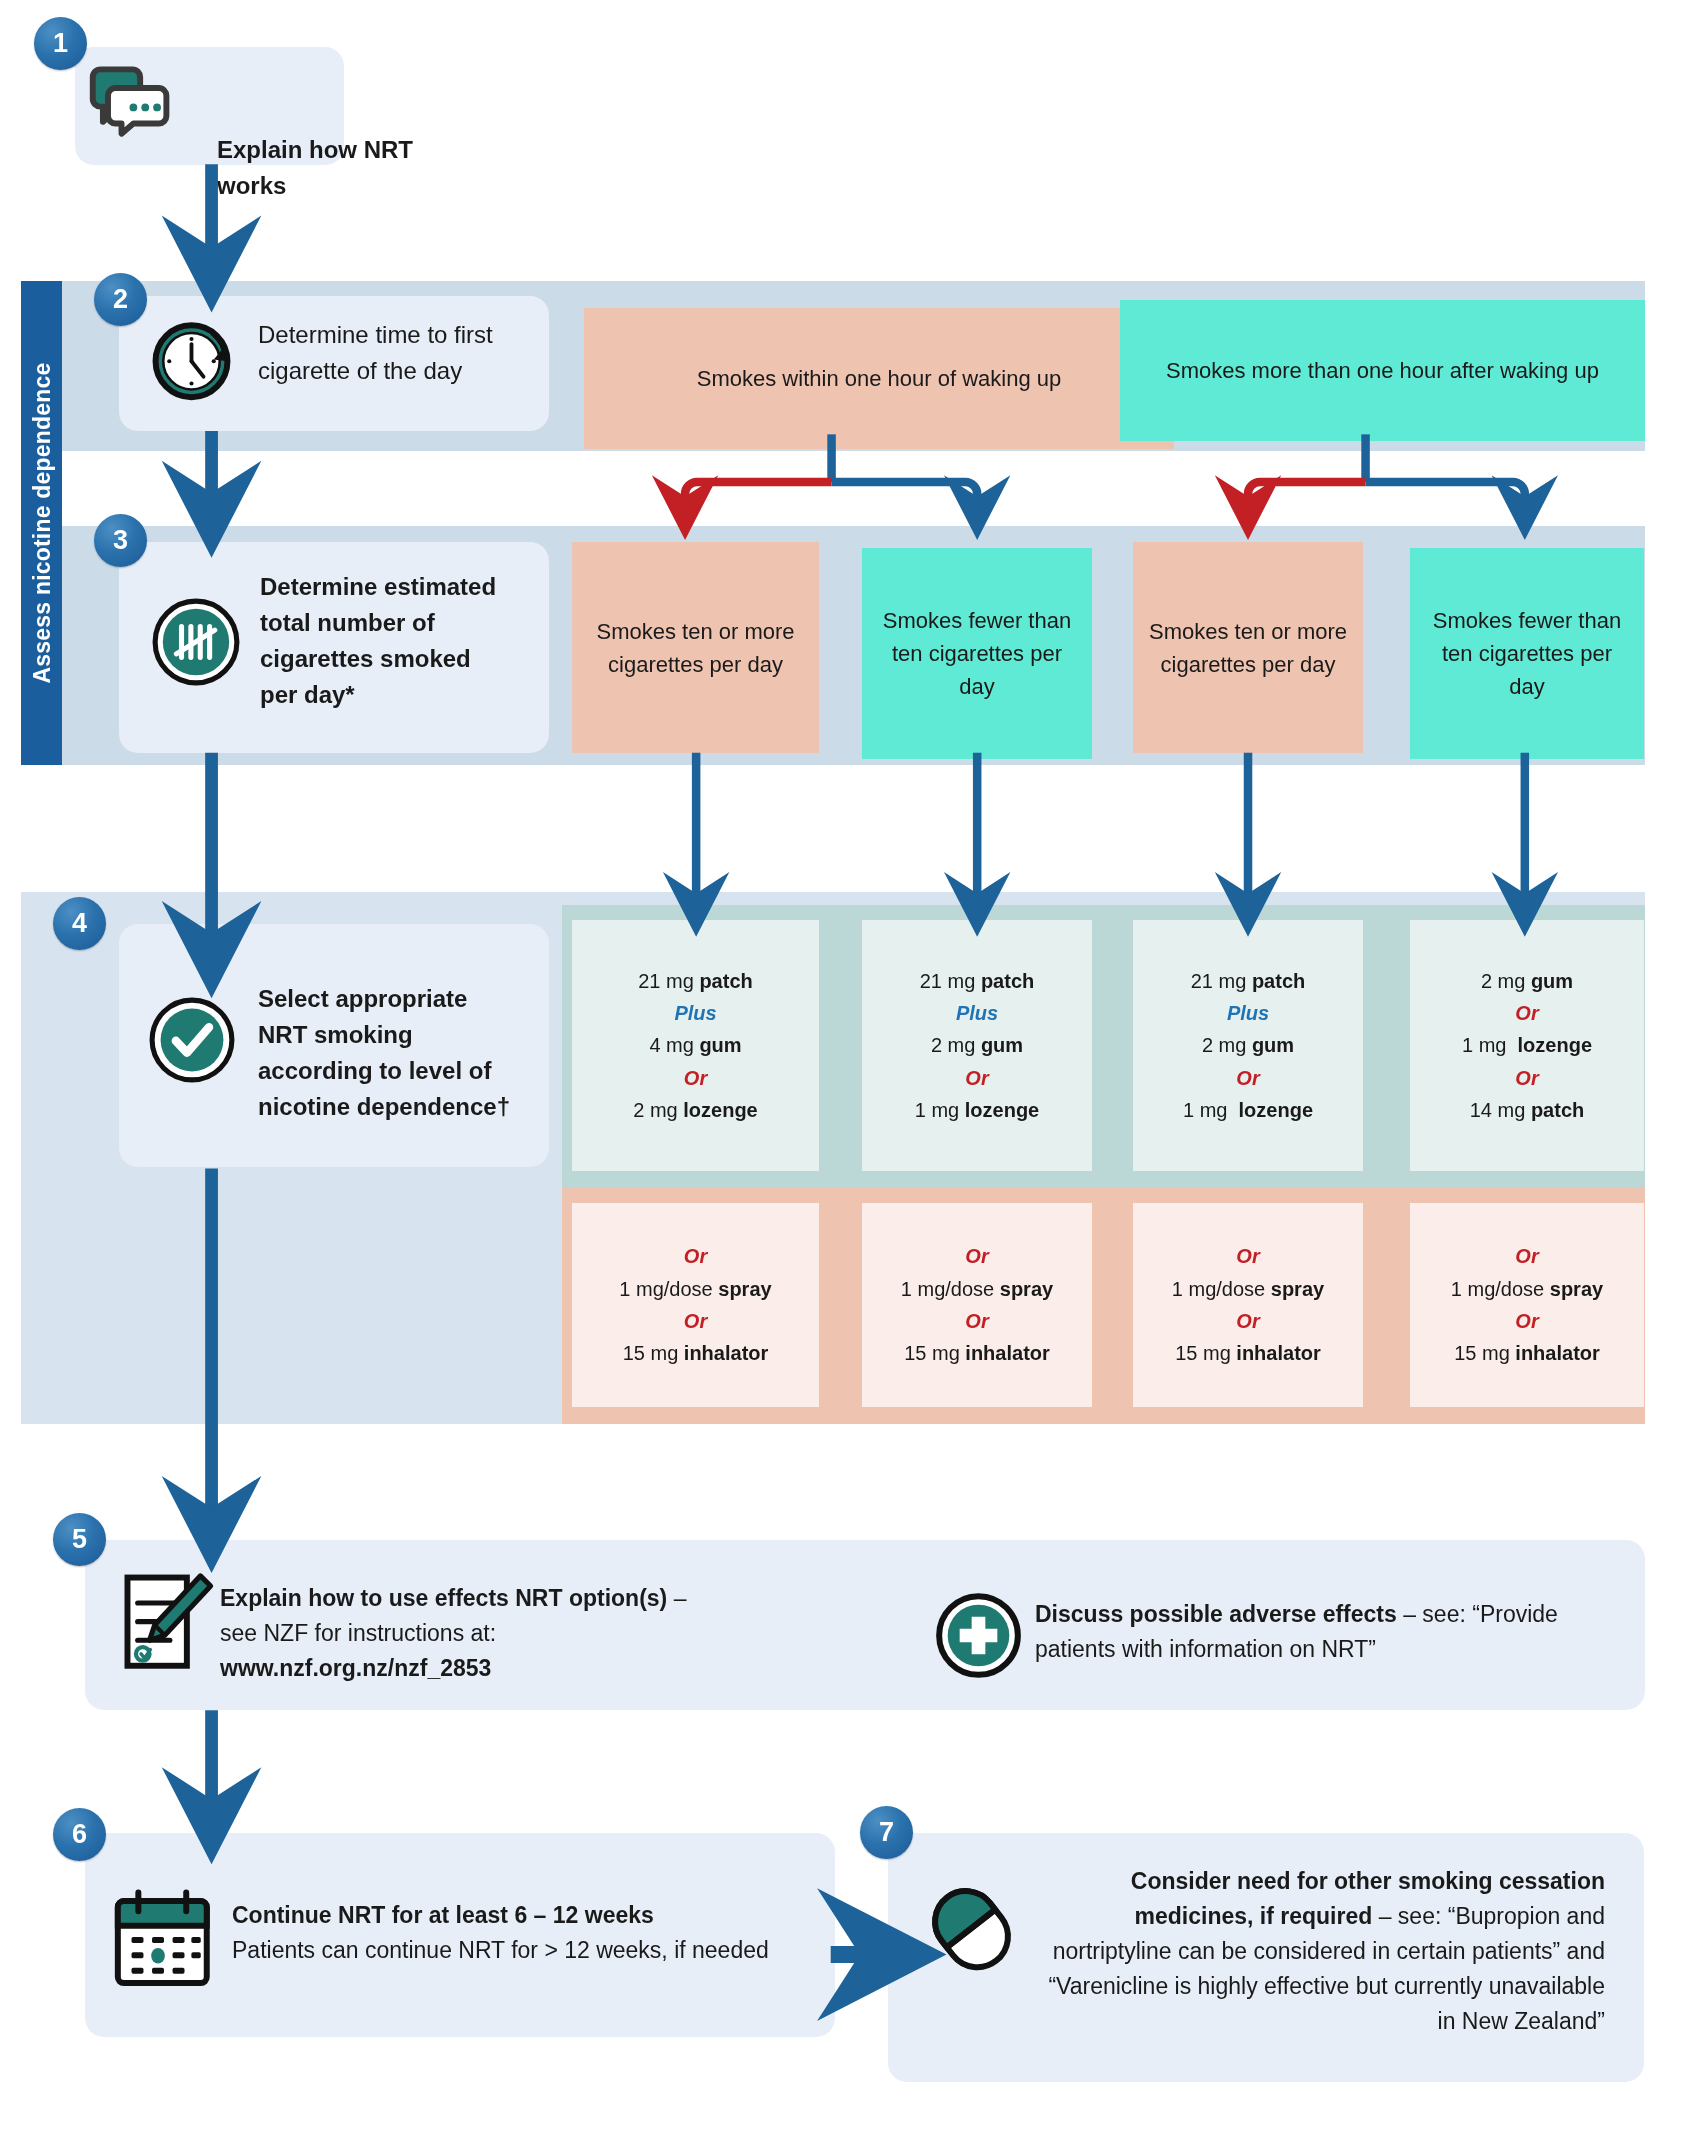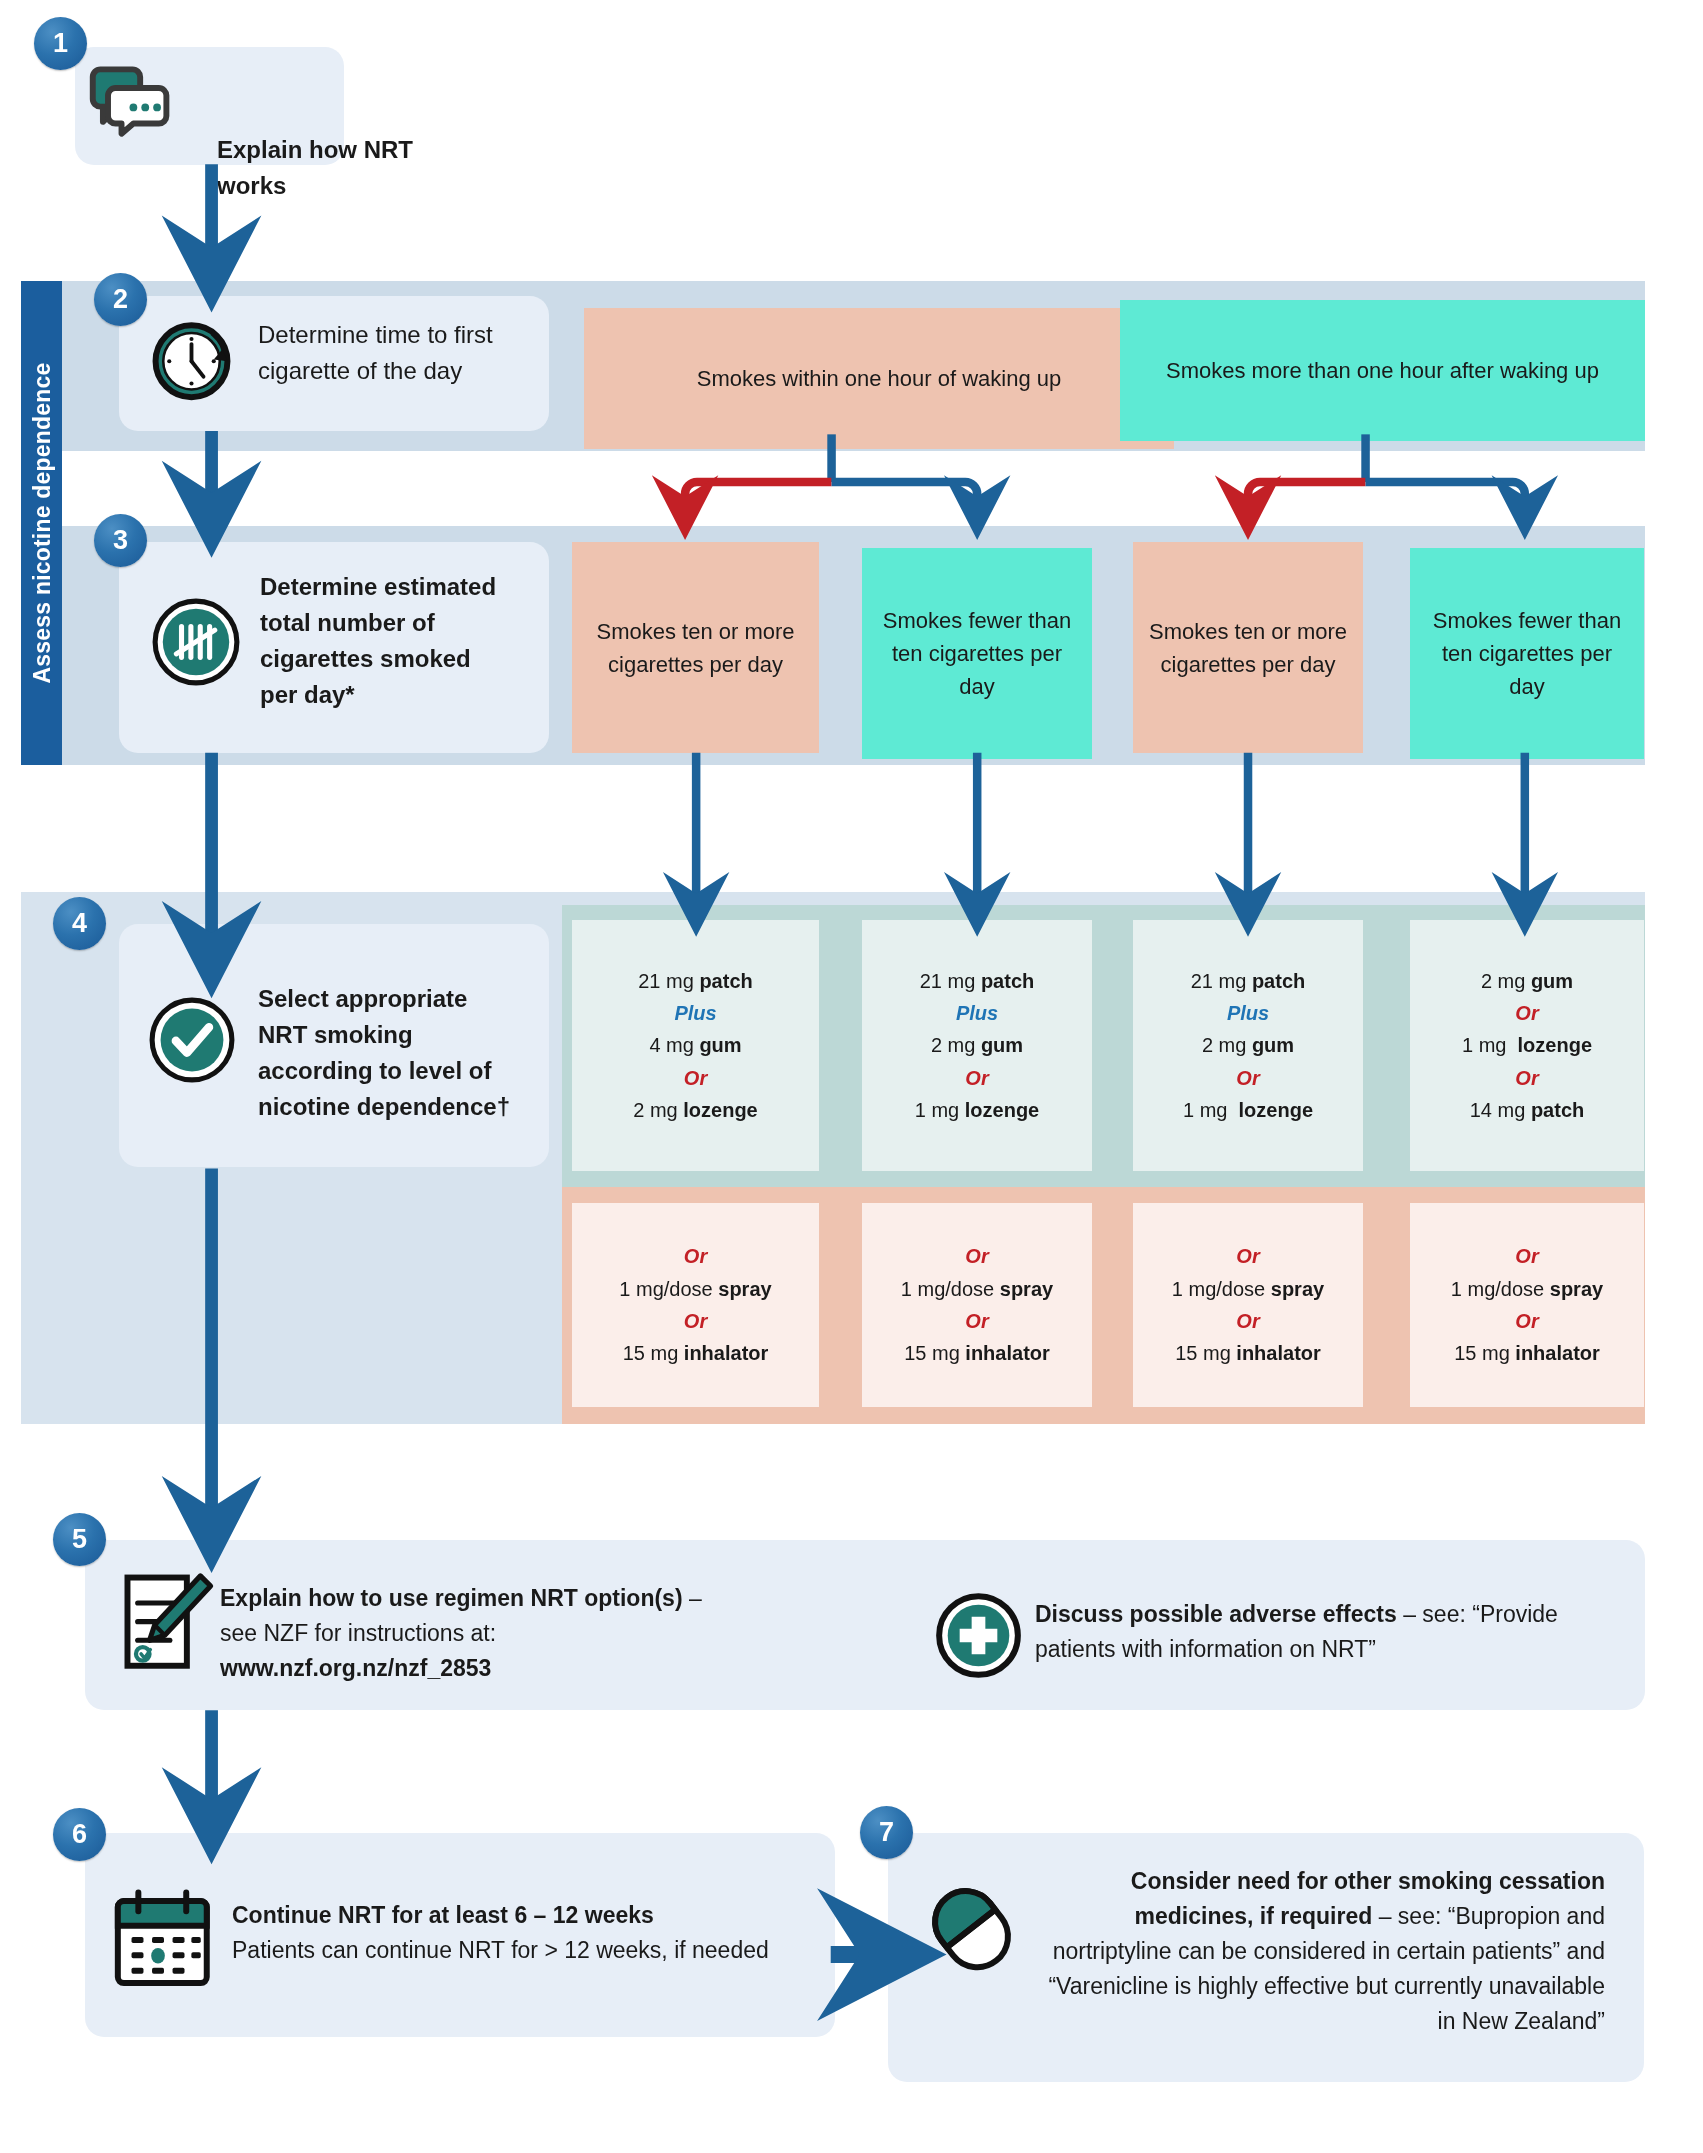--- a/index.html
+++ b/index.html
@@ -238,21 +238,21 @@
       <line x1="22" y1="58" x2="68" y2="58"></line>
       <line x1="22" y1="80" x2="60" y2="80"></line>
     </g>
     <circle cx="28" cy="96" r="8" fill="none" stroke="#1f7a72" stroke-width="5"></circle>
     <path d="M26 96 l4 5 l7 -10" fill="none" stroke="#1f7a72" stroke-width="4" stroke-linecap="round"></path>
     <path d="M96 4 l12 12 L54 74 l-18 6 l6 -18 z" fill="#1f7a72" stroke="#111" stroke-width="6" stroke-linejoin="round"></path>
     <path d="M42 62 l12 12" stroke="#111" stroke-width="5"></path>
   </svg>
 </div>
 <div class="txt" style="left:220px;top:1581px;width:503px;">
-  <b>Explain how to use regimen NRT option(s)</b><span> – see NZF for instructions at: </span><b>www.nzf.org.nz/nzf_2853</b>
+  <b>Explain how to use effects NRT option(s)</b><span> – see NZF for instructions at: </span><b>www.nzf.org.nz/nzf_2853</b>
 </div>
 <div class="abs" style="left:934px;top:1591px;">
   <svg width="89" height="89" viewBox="0 0 104 104">
     <circle cx="52" cy="52" r="46" fill="#fff" stroke="#111" stroke-width="7"></circle>
     <circle cx="52" cy="52" r="36" fill="#1f7a72"></circle>
     <path d="M44 30 h16 v14 h14 v16 h-14 v14 h-16 v-14 h-14 v-16 h14 z" fill="#fff"></path>
   </svg>
 </div>
 <div class="txt" style="left:1035px;top:1597px;width:562px;">
   <b>Discuss possible adverse effects</b><span> – see: “Provide patients with information on NRT”</span>

